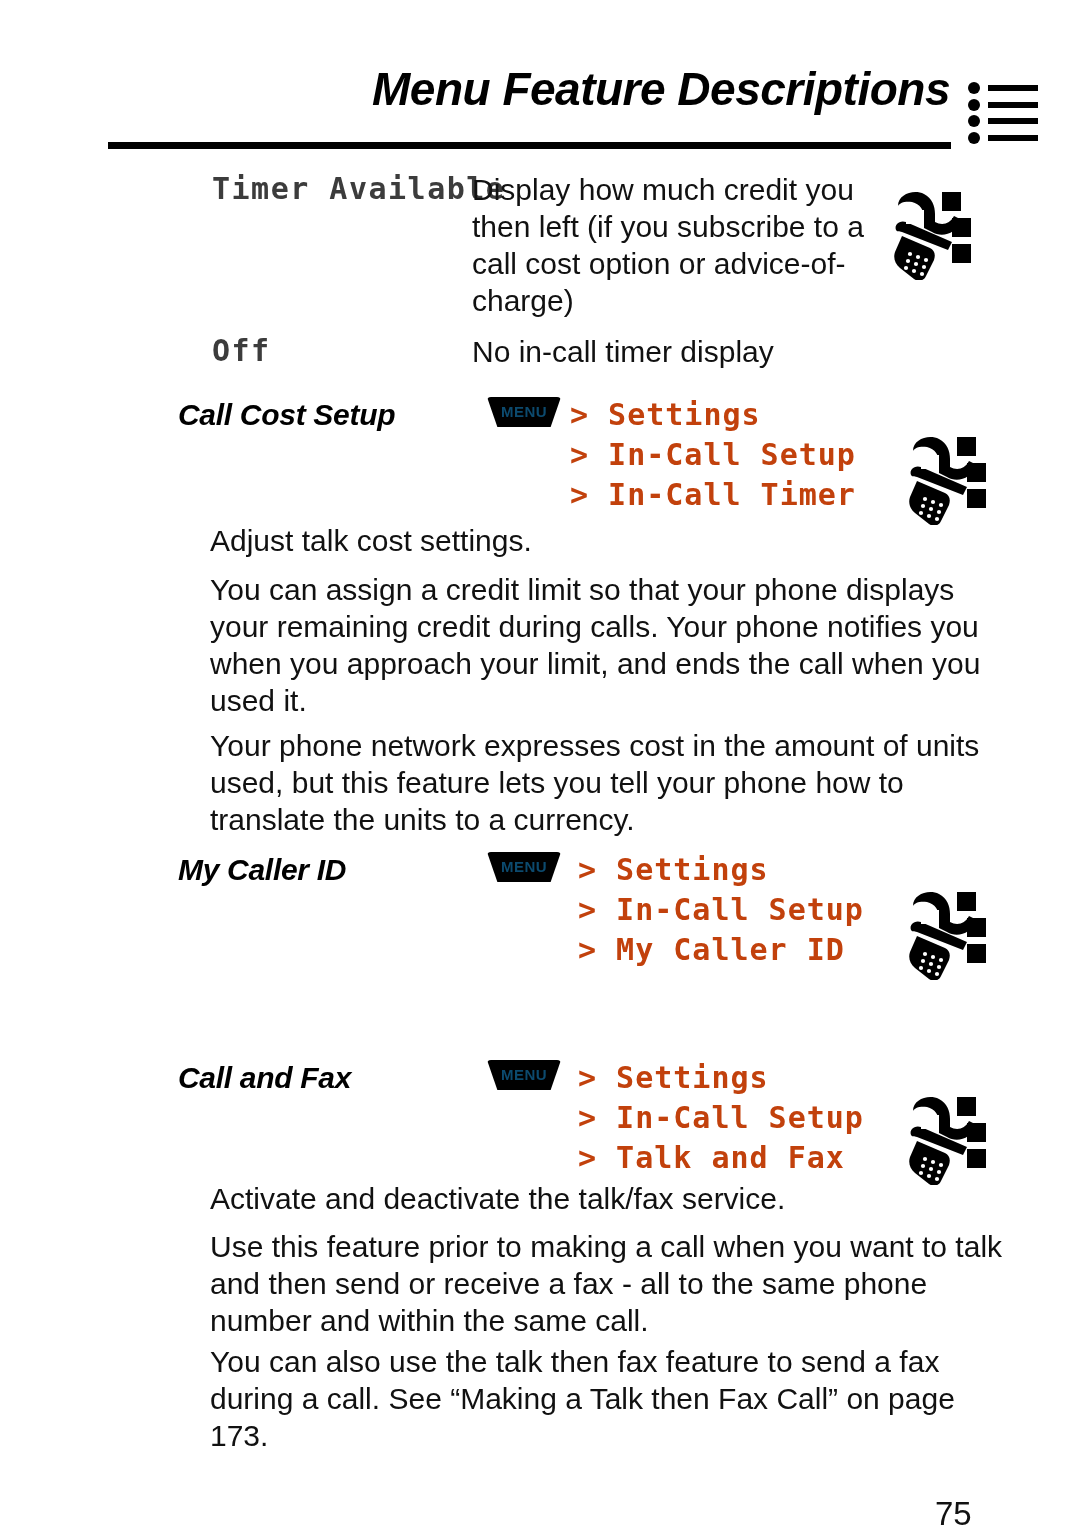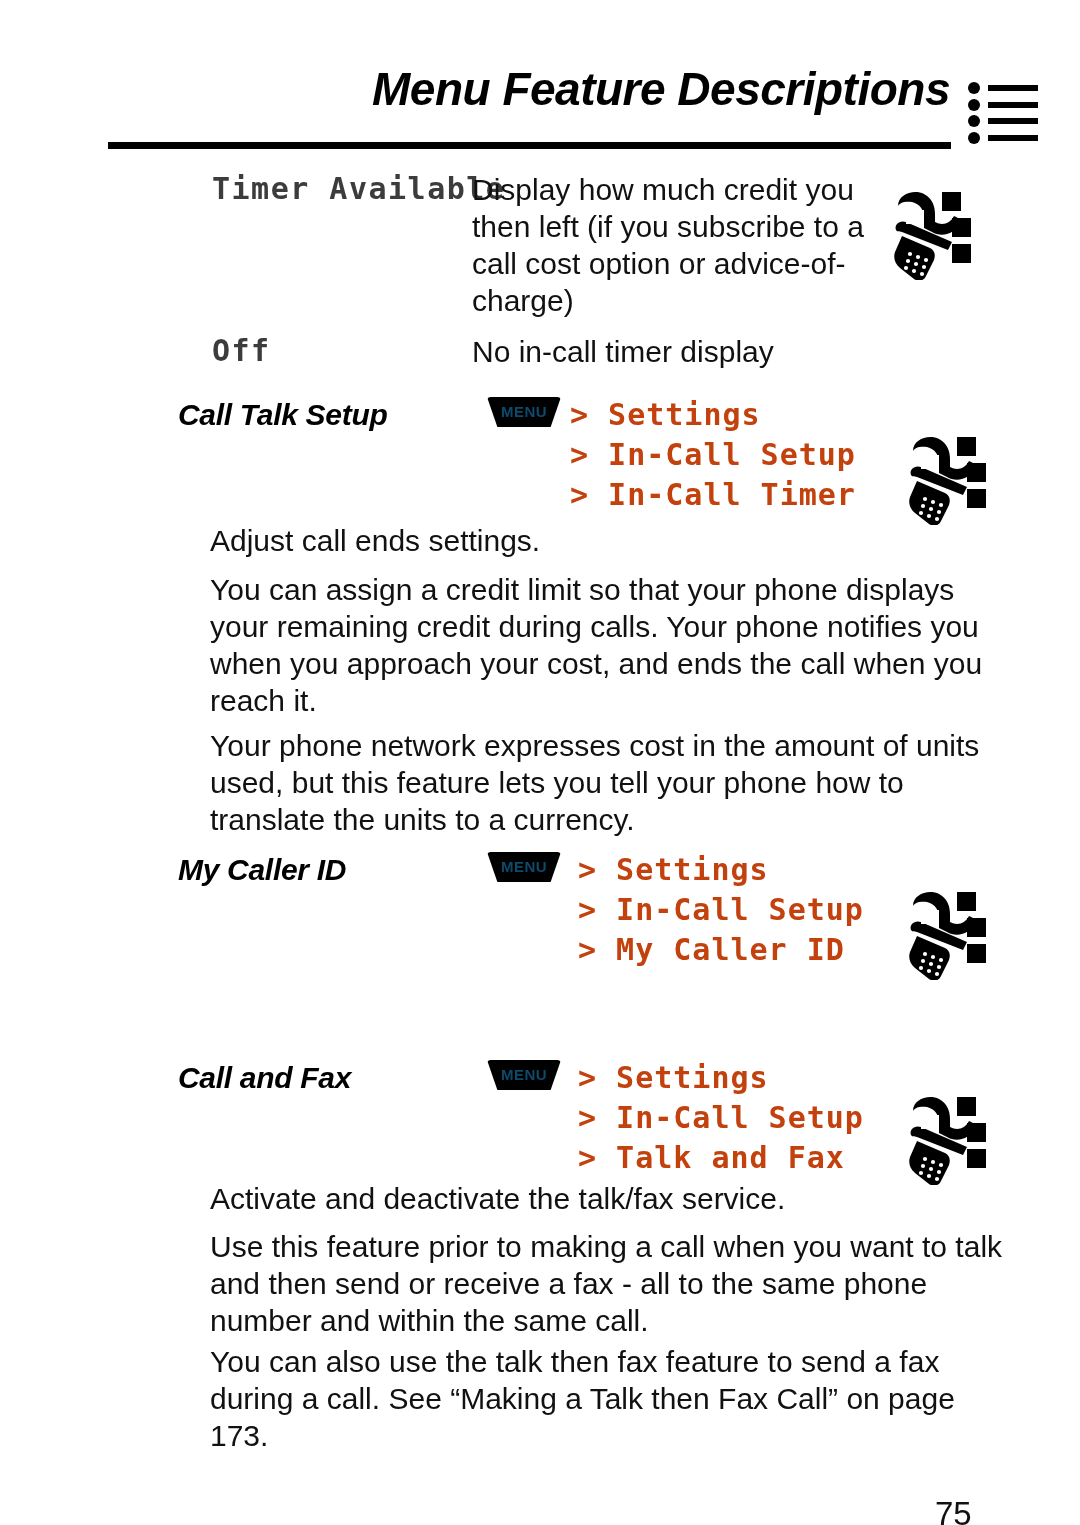--- a/index.html
+++ b/index.html
@@ -225,21 +225,21 @@
         <rect x="62" y="12" width="19" height="19"></rect>
         <rect x="72" y="38" width="19" height="19"></rect>
         <rect x="72" y="64" width="19" height="19"></rect>
       </g>
     </svg>
   </div>
 
   <div class="term" style="left:212px; top:293px;">Off</div>
   <div class="desc" style="left:472px; top:293px; width:420px;">No in-call timer display</div>
 
-  <div class="heading" style="left:178px; top:358px;">Call Talk Setup</div>
+  <div class="heading" style="left:178px; top:358px;">Call Cost Setup</div>
 
   <div class="menu-key" style="left:487px; top:357px;">
     <div class="mk-shape"></div>
     <div class="mk-label">MENU</div>
   </div>
 
   <div class="path" style="left:570px; top:355px;">
     <div>&gt; Settings</div>
     <div>&gt; In-Call Setup</div>
     <div>&gt; In-Call Timer</div>
@@ -263,23 +263,23 @@
             <circle cx="34" cy="91" r="2.1"></circle>
             <circle cx="42" cy="94" r="2.1"></circle>
         </g>
         <rect x="62" y="12" width="19" height="19"></rect>
         <rect x="72" y="38" width="19" height="19"></rect>
         <rect x="72" y="64" width="19" height="19"></rect>
       </g>
     </svg>
   </div>
 
-  <div class="desc" style="left:210px; top:482px; width:800px;">Adjust call ends settings.</div>
-
-  <div class="desc" style="left:210px; top:531px; width:790px;">You can assign a credit limit so that your phone displays your remaining credit during calls. Your phone notifies you when you approach your cost, and ends the call when you reach it.</div>
+  <div class="desc" style="left:210px; top:482px; width:800px;">Adjust talk cost settings.</div>
+
+  <div class="desc" style="left:210px; top:531px; width:790px;">You can assign a credit limit so that your phone displays your remaining credit during calls. Your phone notifies you when you approach your limit, and ends the call when you used it.</div>
 
   <div class="desc" style="left:210px; top:687px; width:790px;">Your phone network expresses cost in the amount of units used, but this feature lets you tell your phone how to translate the units to a currency.</div>
 
   <div class="heading" style="left:178px; top:813px;">My Caller ID</div>
 
   <div class="menu-key" style="left:487px; top:812px;">
     <div class="mk-shape"></div>
     <div class="mk-label">MENU</div>
   </div>
 

